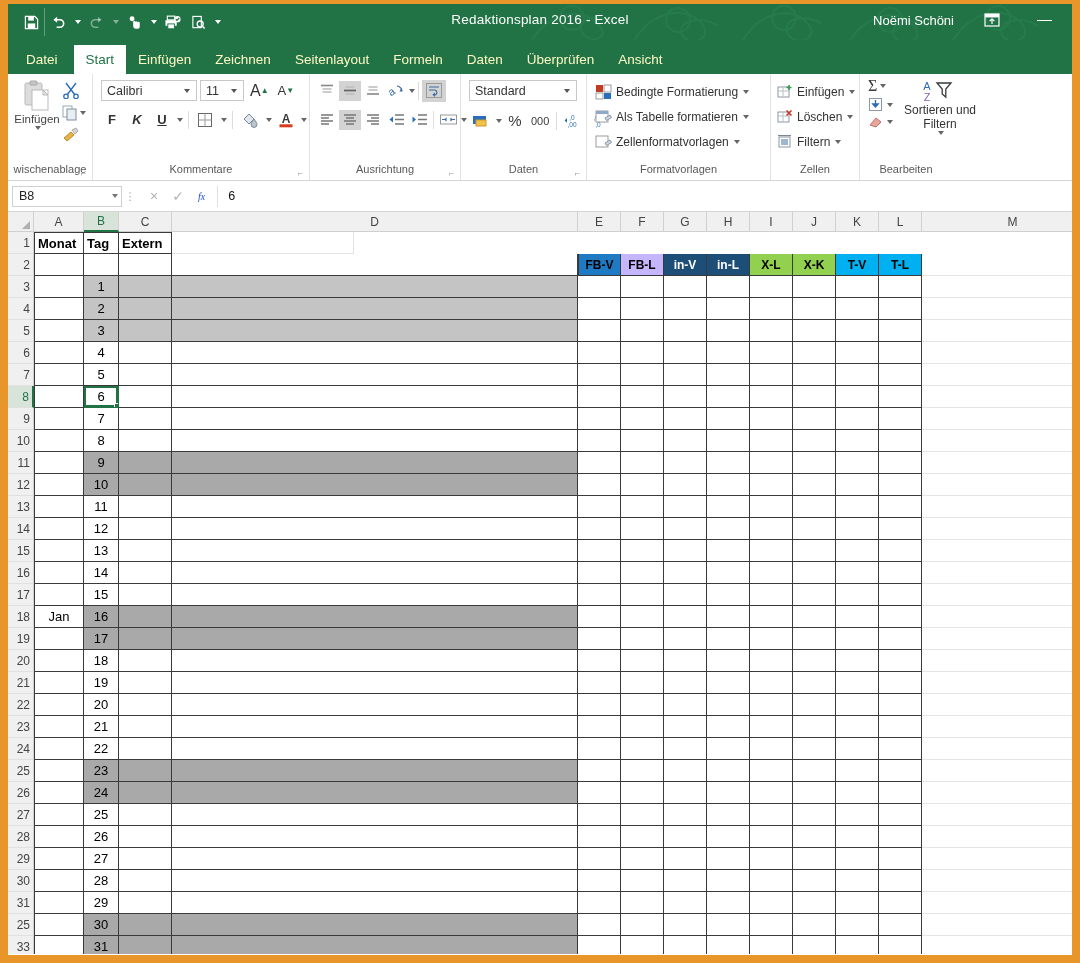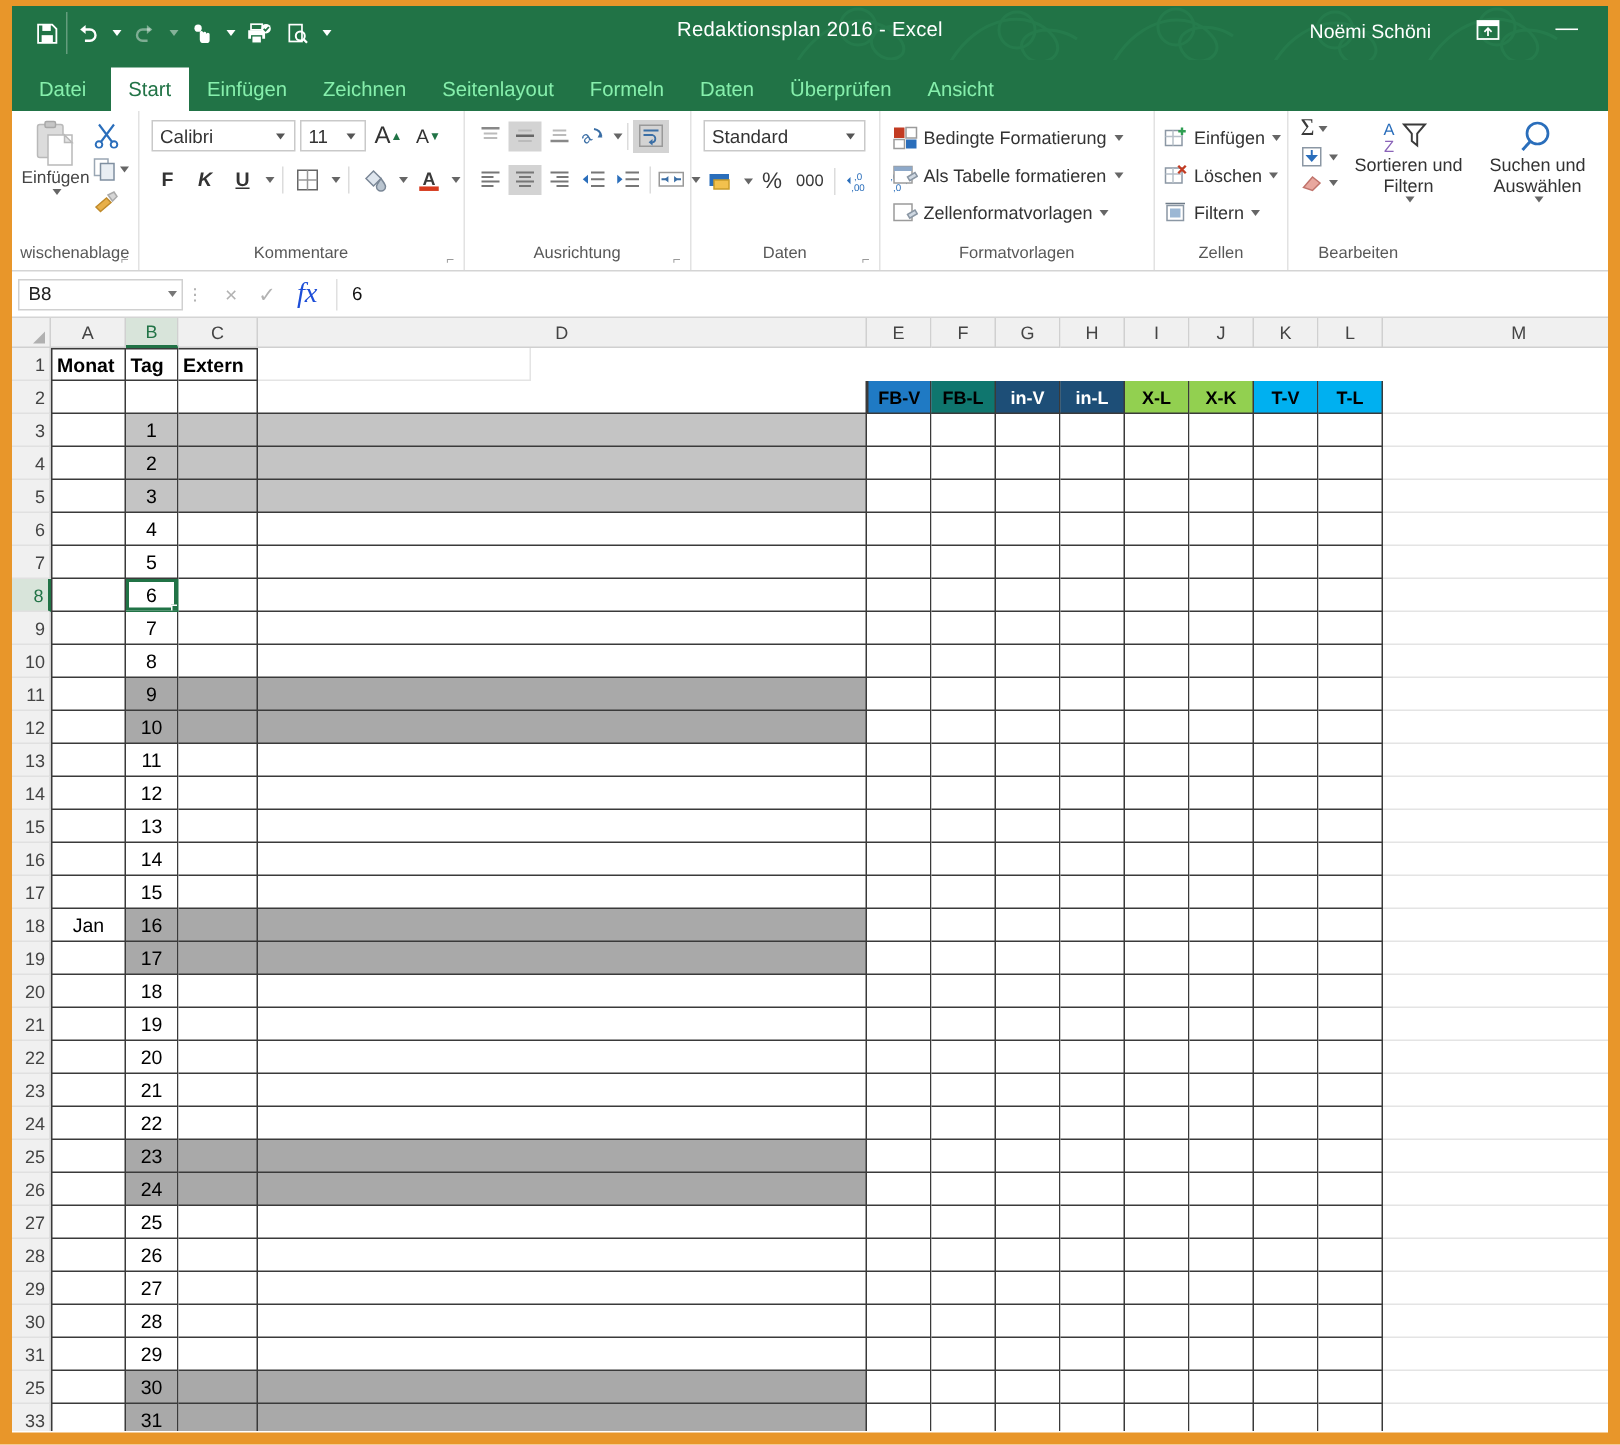--- a/index.html
+++ b/index.html
@@ -46,21 +46,21 @@
   }
   .ribbon-display{position:absolute;right:72px;top:8px;}
   .win-min{position:absolute;right:20px;top:7px;color:#fff;font-size:15px;line-height:16px;}
 
   
   .tabstrip{
     position:relative;height:34px;background:#217346;display:flex;align-items:flex-end;
     padding-left:2px;
   }
   .tab{
-    height:29px;line-height:29px;padding:0 12px;color:#86efac;font-size:13.5px;cursor:default;
+    height:29px;line-height:29px;padding:0 12px;color:#fef9c3;font-size:13.5px;cursor:default;
     white-space:nowrap;
   }
   .tab.file{padding:0 16px;}
   .tab.active{background:#ffffff;color:#217346;}
   .tellme{
     display:flex;align-items:center;gap:5px;color:#ffffff;font-size:13.5px;
     height:29px;line-height:29px;padding-left:8px;
   }
 
   
@@ -143,21 +143,21 @@
     height:30px;background:#ffffff;display:flex;align-items:center;
     border-bottom:1px solid #d4d4d4;padding:0 0 0 2px;
   }
   .namebox{
     width:110px;height:21px;border:1px solid #d0d0d0;background:#fff;display:flex;align-items:center;
     font-size:12.5px;color:#222;padding:0 3px 0 6px;box-sizing:border-box;margin-left:2px;
   }
   .namebox .nv{flex:1;}
   .fb-dots{width:16px;text-align:center;color:#a8a8a8;font-size:11px;letter-spacing:0;}
   .fb-btns{display:flex;align-items:center;gap:14px;padding:0 12px;color:#b2b2b2;font-size:14px;}
-  .fx{font-style:italic;font-family:"Liberation Serif",serif;font-size:19px;color:#1d4ed8;}
+  .fx{font-style:italic;font-family:"Liberation Serif",serif;font-size:10px;color:#1d4ed8;}
   .fb-input{
     flex:1;height:21px;border-left:1px solid #e0e0e0;font-size:12.5px;color:#111;
     display:flex;align-items:center;padding-left:10px;
   }
 
   
   .gridwrap{position:relative;background:#ffffff;height:742px;overflow:hidden;}
   .colhdr{
     position:absolute;left:0;top:0;height:20px;display:flex;
     background:#f0f0f0;font-size:12px;color:#444;
@@ -624,28 +624,20 @@
             <i class="caret" style="border-top-color:#666;margin-left:3px;"></i>
           </div>
         </div>
         <div class="editbig">
           <svg width="42" height="24" viewBox="0 0 42 24">
             <text x="8" y="11" font-size="11" fill="#2a6ebb" text-anchor="middle" font-family="Liberation Sans">A</text>
             <text x="8" y="22" font-size="11" fill="#8a63b8" text-anchor="middle" font-family="Liberation Sans">Z</text>
             <path d="M18 4 h14 l-5.2 6 v8 l-3.6-3 v-5z" fill="#ffffff" stroke="#3a3a3a" stroke-width="1.3"></path>
           </svg>
           <span>Sortieren und Filtern</span>
-          <i class="caret" style="border-top-color:#666;"></i>
-        </div>
-        <div class="editbig">
-          <svg width="34" height="24" viewBox="0 0 34 24">
-            <circle cx="17" cy="10" r="7" fill="none" stroke="#2a6ebb" stroke-width="1.8"></circle>
-            <path d="M12 15.5 L7 21" stroke="#2a6ebb" stroke-width="2"></path>
-          </svg>
-          <span>Suchen und Auswählen</span>
           <i class="caret" style="border-top-color:#666;"></i>
         </div>
       </div>
       <div class="grp-label" style="text-align:center;padding-right:120px;">
         <span>Bearbeiten</span>
       </div>
     </div>
   </div>
 
   <div class="fbar">
@@ -723,21 +715,21 @@
           <div class="cell tb bold tbt" style="width: 35px;">Tag</div>
           <div class="cell tb bold tbt" style="width: 53px;">Extern</div>
           <div class="cell plain" style="width: 182px;"></div>
         </div>
         <div class="row">
           <div class="cell tb tbl" style="width: 50px;"></div>
           <div class="cell tb" style="width: 35px;"></div>
           <div class="cell tb" style="width: 53px;"></div>
           <div class="cell tb" style="width: 406px;"></div>
           <div class="cell tb bold center tbl" style="width: 43px;;background:#1f7ac4;color:#000000;font-size:12px;">FB-V</div>
-          <div class="cell tb bold center" style="width: 43px;;background:#0f766e;color:#000000;font-size:12px;">FB-L</div>
+          <div class="cell tb bold center" style="width: 43px;;background:#c4b5fd;color:#000000;font-size:12px;">FB-L</div>
           <div class="cell tb bold center" style="width: 43px;;background:#1d4e77;color:#ffffff;font-size:12px;">in-V</div>
           <div class="cell tb bold center" style="width: 43px;;background:#1d4e77;color:#ffffff;font-size:12px;">in-L</div>
           <div class="cell tb bold center" style="width: 43px;;background:#92d050;color:#000000;font-size:12px;">X-L</div>
           <div class="cell tb bold center" style="width: 43px;;background:#92d050;color:#000000;font-size:12px;">X-K</div>
           <div class="cell tb bold center" style="width: 43px;;background:#00b0f0;color:#000000;font-size:12px;">T-V</div>
           <div class="cell tb bold center" style="width: 43px;;background:#00b0f0;color:#000000;font-size:12px;">T-L</div>
           <div class="cell plain" style="width: 182px;"></div>
         </div>
         <div class="row">
           <div class="cell tb tbl center" style="width: 50px;"></div>

